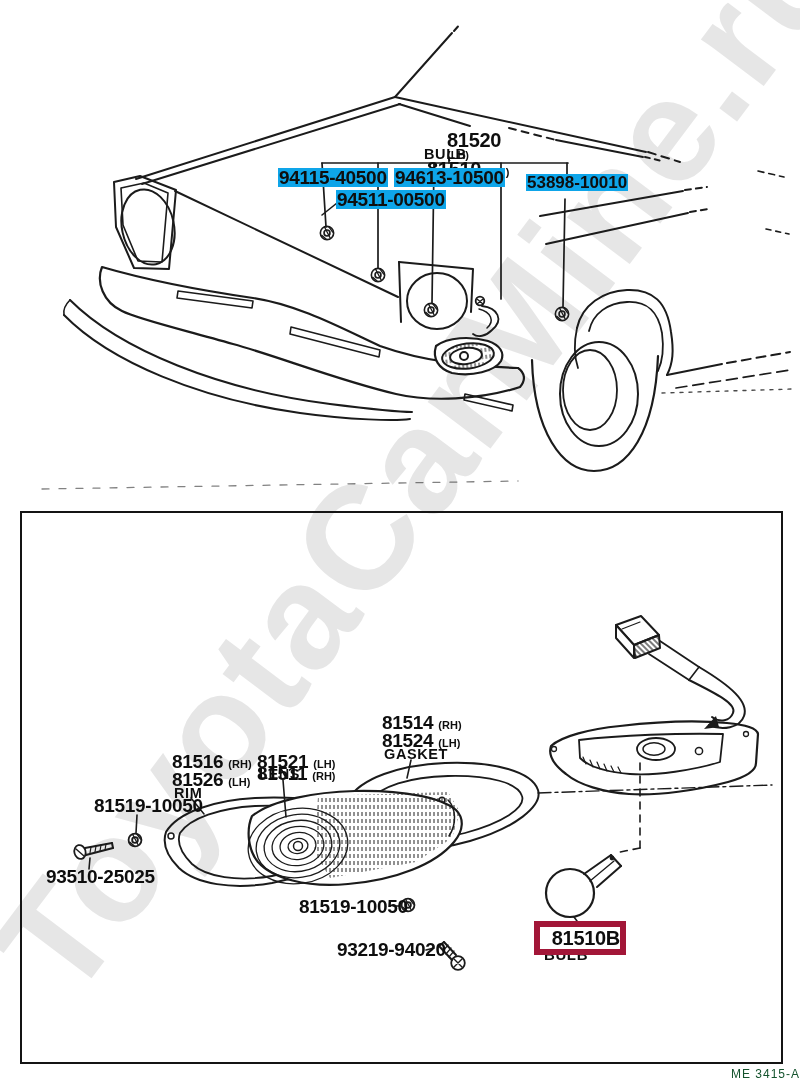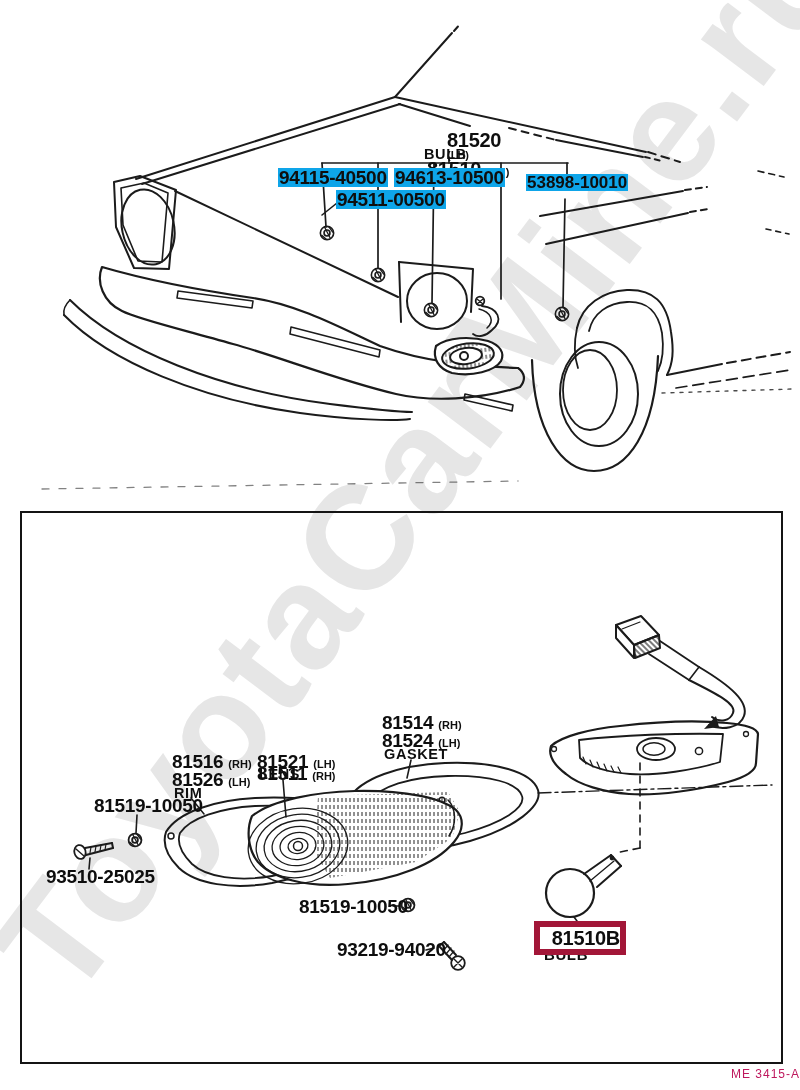--- a/index.html
+++ b/index.html
@@ -12,21 +12,21 @@
   .panel{position:absolute;left:20px;top:511px;width:759px;height:549px;
          border:2px solid #141414;z-index:1;}
   .lbl{position:absolute;font-weight:bold;color:#0e0e0e;line-height:1;white-space:nowrap;z-index:4;}
   .row{display:flex;align-items:baseline;}
   .num{font-size:19px;letter-spacing:-0.3px;}
   .big{font-size:20px;}
   .small17{font-size:17px;}
   .side{font-size:11px;margin-left:5px;}
   .word{font-size:14.5px;letter-spacing:0.6px;}
   .mask{background:#0ea5e9;padding:0 1px;}
-  .me{font-size:12px;font-weight:normal;color:#be185d;letter-spacing:1px;}
+  .me{font-size:12px;font-weight:normal;color:#14532d;letter-spacing:1px;}
   .hlbox{position:absolute;left:534px;top:921px;width:80px;height:22px;
          border:6px solid #a3a3a3;display:flex;align-items:center;justify-content:flex-end;
          background:transparent;z-index:6;}
   .hlbox span{font-size:20px;font-weight:bold;color:#0e0e0e;letter-spacing:-0.3px;}
   .bulbword{z-index:3;}
 </style>
 </head>
 <body>
 
 <div class="stage">

